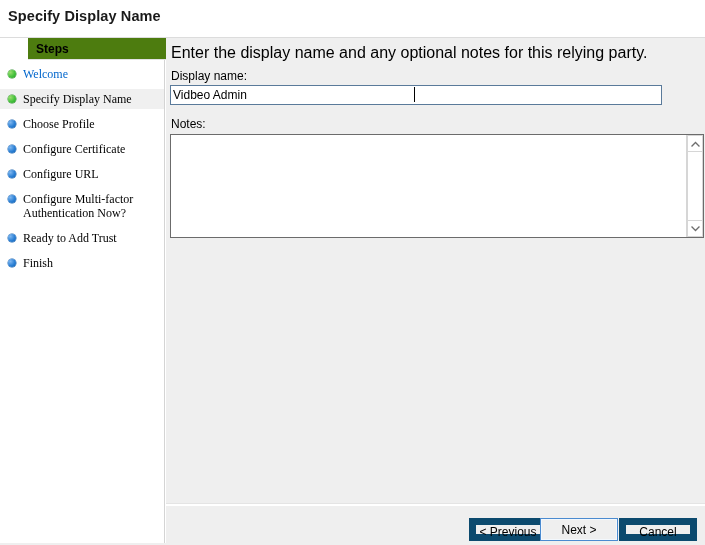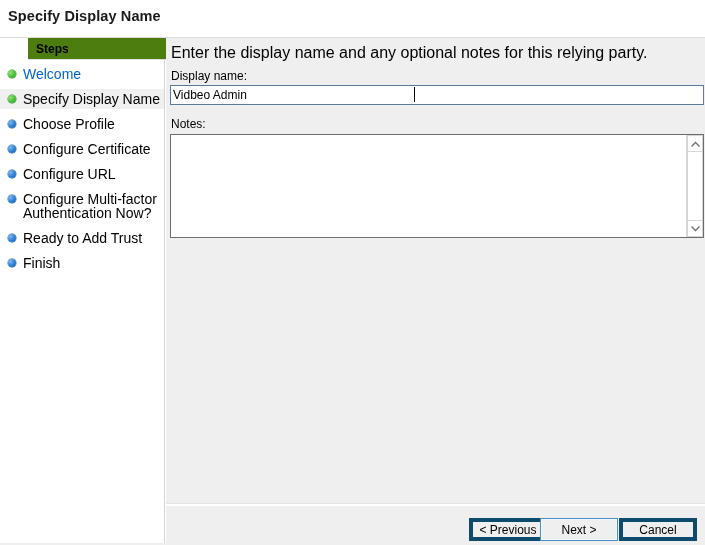--- a/index.html
+++ b/index.html
@@ -87,23 +87,24 @@
   }
   .step-bullet.done {
     background: radial-gradient(circle at 30% 30%, #9ade6e 0%, #44c13c 55%, #2a9b28 100%);
     box-shadow: 0 0 0 0.5px #2f8f2c;
   }
   .step-bullet.todo {
     background: radial-gradient(circle at 30% 30%, #7fb7f0 0%, #2a7fd4 55%, #1560ad 100%);
     box-shadow: 0 0 0 0.5px #1a62ae;
   }
   .step-label {
-    font-size: 14px;
+    font-size: 12px;
     line-height: 14px;
     color: #000000;
+    font-family: Liberation Serif, serif;
   }
   .step-label.link {
     color: #0066cc;
     cursor: pointer;
   }
 
   
   #main {
     position: absolute;
     left: 166px; top: 38px;
@@ -117,21 +118,21 @@
     color: #000;
   }
   #display-name-label {
     position: absolute;
     left: 5px; top: 31px;
     font-size: 12px;
   }
   #display-name-input {
     position: absolute;
     left: 4px; top: 47px;
-    width: 534px; height: 20px;
+    width: 492px; height: 20px;
     border: 1px solid #5a7a9a;
     background: #ffffff;
     font-family: "Liberation Sans", sans-serif;
     font-size: 12px;
     padding: 1px 2px;
     color: #000;
     outline: none;
   }
   #caret {
     position: absolute;
@@ -204,21 +205,21 @@
     position: absolute;
     left: 166px; top: 503px;
     width: 539px; height: 1px;
     background: #e4e4e4;
   }
   .wiz-btn {
     position: absolute;
     top: 12px;
     width: 78px; height: 23px;
     background: #efefef;
-    border: 4px solid #0c4a6e;
+    border: 7px solid #0c4a6e;
     font-family: "Liberation Sans", sans-serif;
     font-size: 12px;
     color: #000;
     cursor: pointer;
     padding: 0;
   }
   #btn-previous { left: 303px; }
   #btn-next {
     left: 374px;
     border: 1px solid #4b8bd0;

